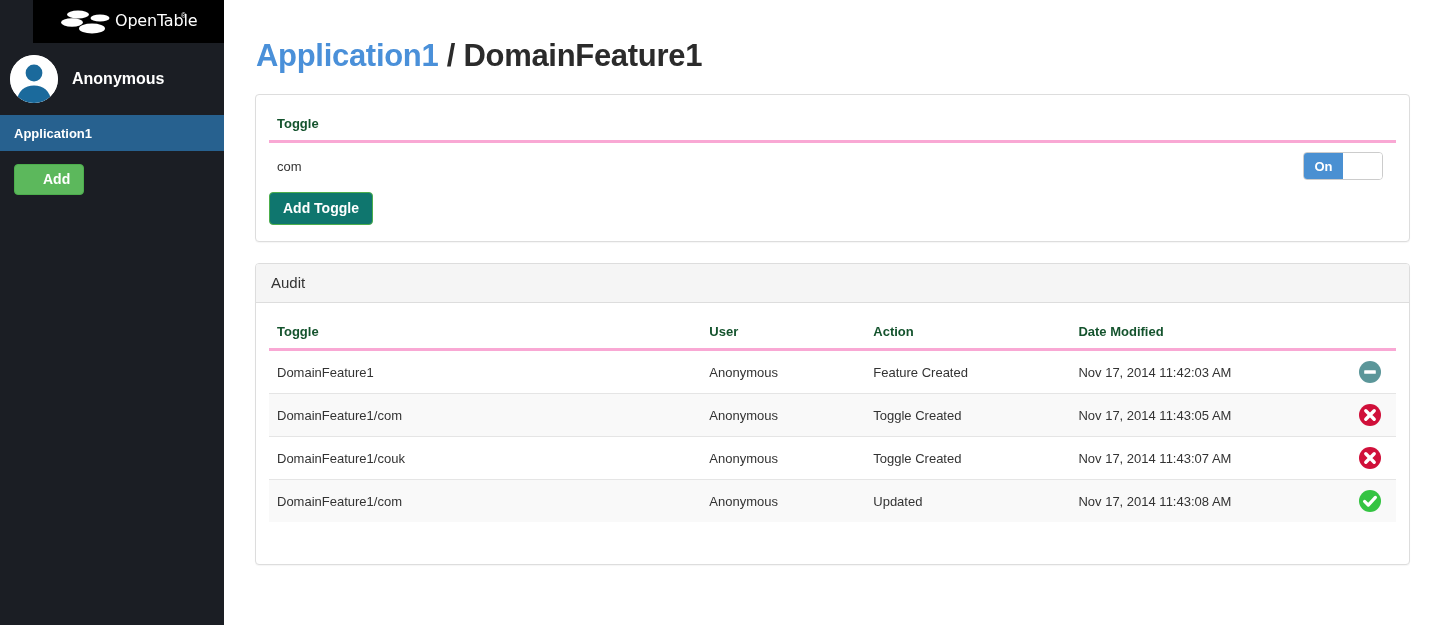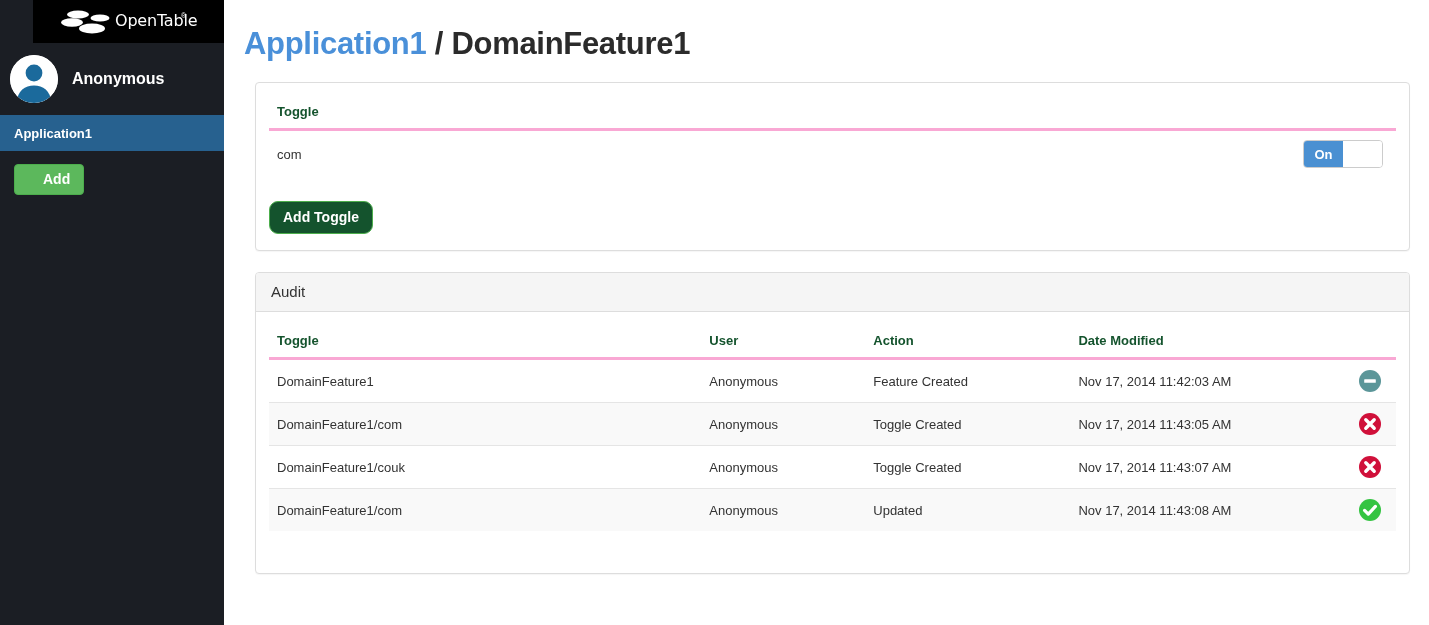--- a/index.html
+++ b/index.html
@@ -88,21 +88,21 @@
   }
 
   
   #main {
     position: absolute; left: 224px; top: 0;
     width: 1205px; height: 625px;
     background: #ffffff;
     overflow: hidden;
   }
   #page-title {
-    margin: 4px;
+    margin: 16px;
     padding: 22px 0 0 16px;
     font-size: 31px;
     font-weight: bold;
     color: #2b2b2b;
     letter-spacing: -0.3px;
     white-space: nowrap;
   }
   #page-title .crumb-link { color: #4a90d9; cursor: pointer; }
   #page-title .crumb-sep { color: #2b2b2b; }
 
@@ -161,30 +161,30 @@
     font-size: 13px; font-weight: bold;
   }
   .switch.on .half.left  { left: 0;  background: #4a90d2; color: #ffffff; }
   .switch.on .half.right { right: 0; background: #ffffff; }
   .switch.off .half.left  { left: 0;  background: #ffffff; }
   .switch.off .half.right { right: 0; background: #eeeeee; color: #333333; }
   .switch-cell { text-align: right; padding-right: 13px; }
 
   #add-toggle-btn {
     display: inline-block;
-    background: #14532d;
+    background: #0f766e;
     border: 1px solid #4cae4c;
-    border-radius: 9px;
+    border-radius: 4px;
     color: #ffffff;
     font-size: 14px;
     font-weight: bold;
     padding: 8px 13px 9px 13px;
     cursor: pointer;
     line-height: 1;
-    margin-top: 24px;
+    margin-top: 3px;
   }
 
   .status-cell { width: 60px; text-align: center; padding-right: 14px; }
   .status-icon { display: inline-block; width: 24px; height: 24px; vertical-align: middle; }
 
   .col-toggle { width: 40%; }
   .col-user   { width: 15%; }
   .col-action { width: 19%; }
   .col-date   { width: 26%; }
 </style>

